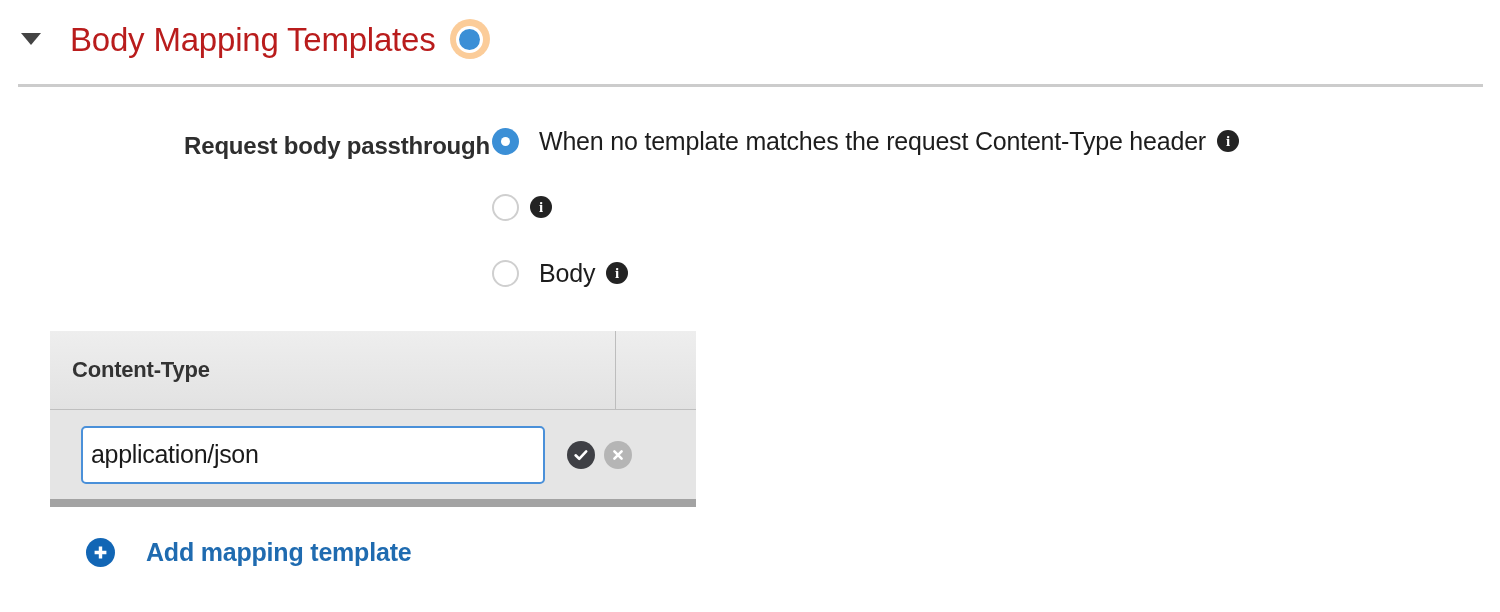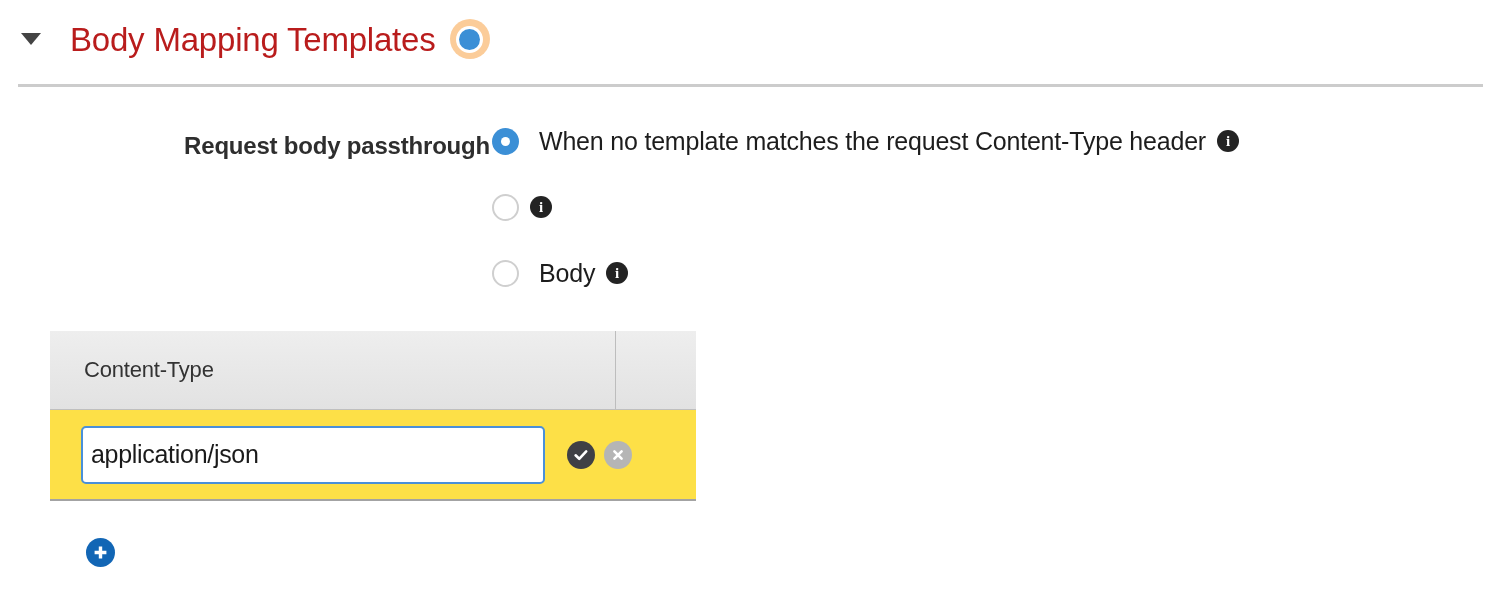--- a/index.html
+++ b/index.html
@@ -170,38 +170,38 @@
   }
   .table-head {
     height: 78px;
     background: linear-gradient(to bottom, #eeeeee 0%, #e2e2e2 100%);
     border-bottom: 1px solid #bfbfbf;
     display: flex;
     align-items: center;
     position: relative;
   }
   .th-content-type {
-    padding-left: 34px;
+    padding-left: 22px;
     font-size: 22px;
-    font-weight: normal;
+    font-weight: bold;
     color: #333333;
     letter-spacing: -0.2px;
   }
   .col-divider {
     position: absolute;
     left: 565px;
     top: 0;
     width: 1px;
     height: 78px;
     background: #bdbdbd;
   }
   .table-row {
     height: 89px;
-    background: #fde047;
-    border-bottom: 2px solid #a3a3a3;
+    background: #e5e5e5;
+    border-bottom: 8px solid #a3a3a3;
     display: flex;
     align-items: center;
   }
   .ct-input {
     margin-left: 31px;
     width: 464px;
     height: 58px;
     box-sizing: border-box;
     border: 2px solid #4a90d9;
     border-radius: 5px;
@@ -319,13 +319,14 @@
   </div>
 
 </div>
 
 <div class="add-link">
   <div class="plus-icon">
     <svg width="19" height="19" viewBox="0 0 19 19" aria-hidden="true">
       <path d="M9.5 3.6 V15.4 M3.6 9.5 H15.4" stroke="#ffffff" stroke-width="3.4" stroke-linecap="butt"></path>
     </svg>
   </div>
+  <div class="add-link-text">Add mapping template</div>
 </div>
 
 </body></html>

